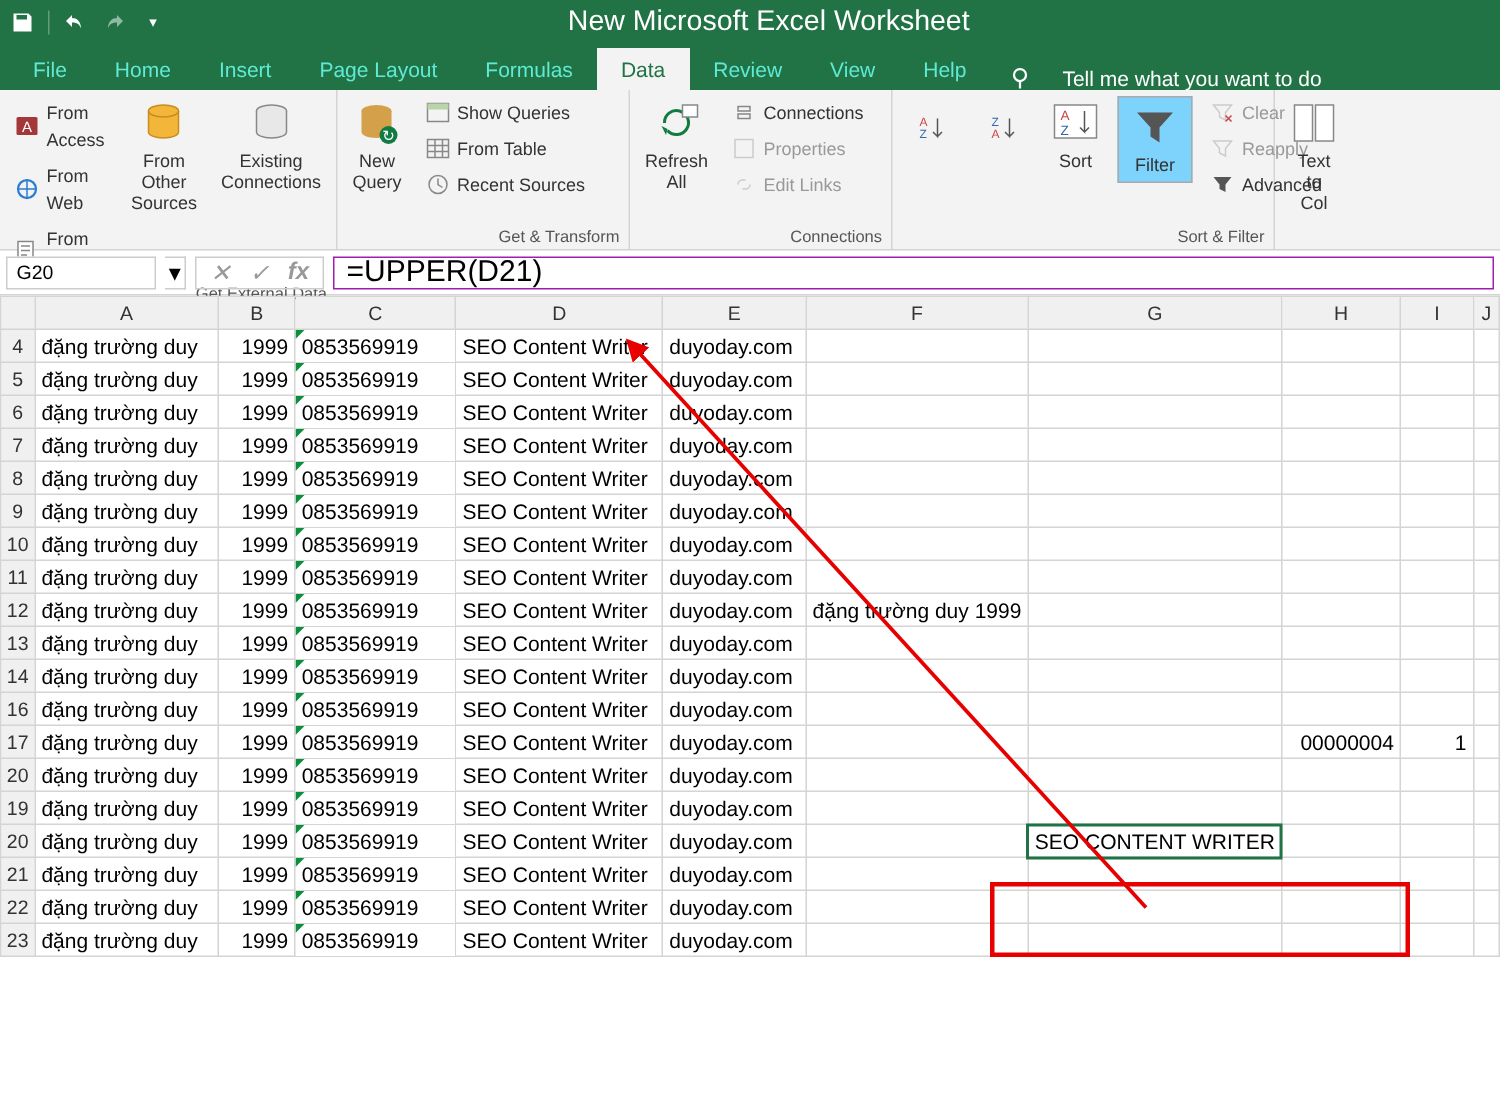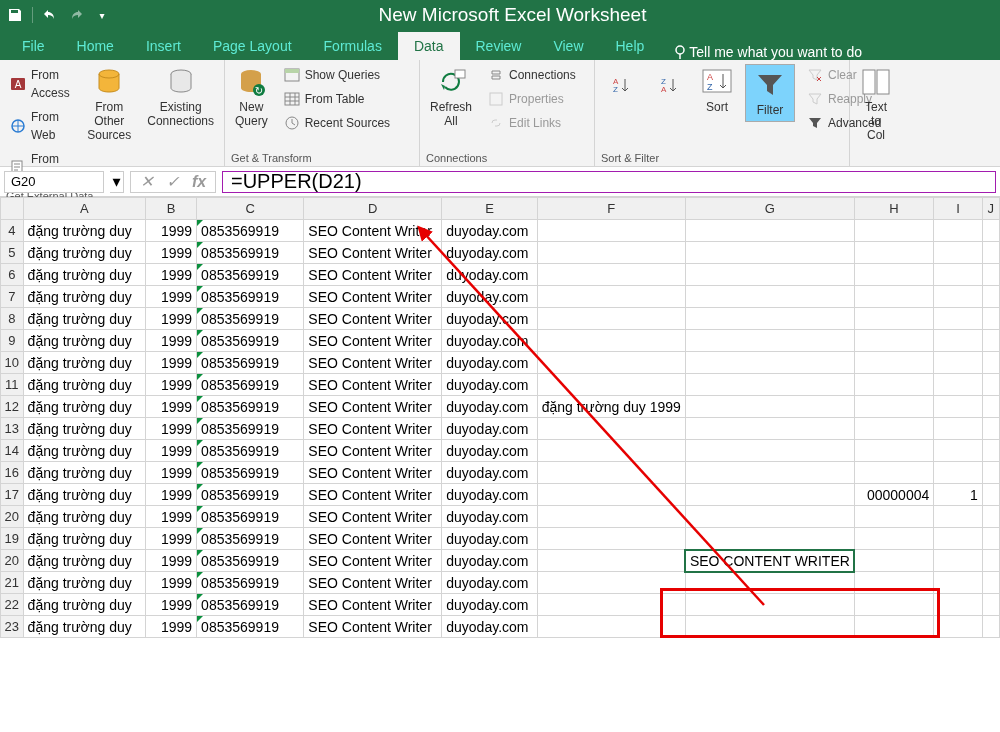--- a/index.html
+++ b/index.html
@@ -10,27 +10,27 @@
 .qat { display: flex; align-items: center; gap: 8px; }
 .qat-icon { width: 18px; height: 18px; display: flex; align-items: center; justify-content: center; cursor: pointer; }
 .qat-sep { width: 1px; height: 16px; background: rgba(255,255,255,0.3); }
 .title-text { flex: 1; text-align: center; font-size: 19px; margin-right: 80px; }
 
 
 .ribbon-tabs { background: #217346; height: 30px; display: flex; align-items: flex-end; padding: 0 6px; }
 .tab { padding: 6px 16px; color: #5eead4; font-size: 14px; cursor: pointer; }
 .tab.active { background: #f3f3f3; color: #217346; }
 .tab.file { background: transparent; }
-.tell-me { display: flex; align-items: center; color: #fff; font-size: 14px; margin-left: 12px; gap: 1px; }
+.tell-me { display: flex; align-items: center; color: #fff; font-size: 14px; margin-left: 12px; gap: 20px; }
 
 
 .ribbon { background: #f3f3f3; border-bottom: 1px solid #d4d4d4; height: 107px; display: flex; }
 .rgroup { border-right: 1px solid #d4d4d4; padding: 4px 6px 2px; display: flex; flex-direction: column; justify-content: space-between; }
 .rgroup-content { display: flex; gap: 8px; align-items: flex-start; }
-.rgroup-label { font-size: 11px; text-align: left; color: #555; padding-top: 2px; }
+.rgroup-label { font-size: 11px; text-align: right; color: #555; padding-top: 2px; }
 .rbtn-big { display: flex; flex-direction: column; align-items: center; gap: 2px; padding: 2px 4px; cursor: pointer; font-size: 12px; color: #333; text-align: center; line-height: 14px; }
 .rbtn-big .icon { width: 32px; height: 32px; display: flex; align-items: center; justify-content: center; }
 .rbtn-small { display: flex; align-items: center; gap: 5px; font-size: 12px; color: #333; cursor: pointer; padding: 2px 4px; line-height: 18px; }
 .rbtn-small.disabled { color: #999; }
 .rbtn-small .icon { width: 16px; height: 16px; display: flex; align-items: center; justify-content: center; }
 .vstack { display: flex; flex-direction: column; gap: 2px; }
 
 
 .formula-row { display: flex; align-items: center; height: 30px; border-bottom: 1px solid #d4d4d4; padding: 2px 4px; gap: 6px; }
 .name-box { border: 1px solid #ccc; background: #fff; width: 100px; height: 22px; display: flex; align-items: center; padding: 0 6px; font-size: 13px; }

